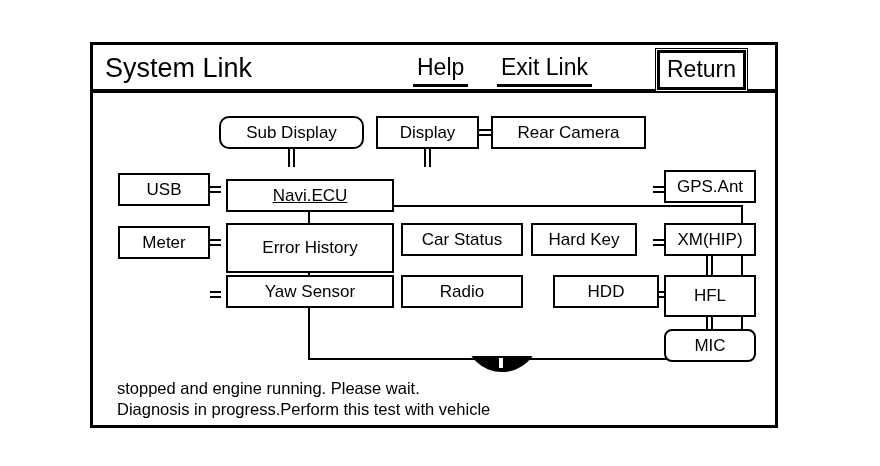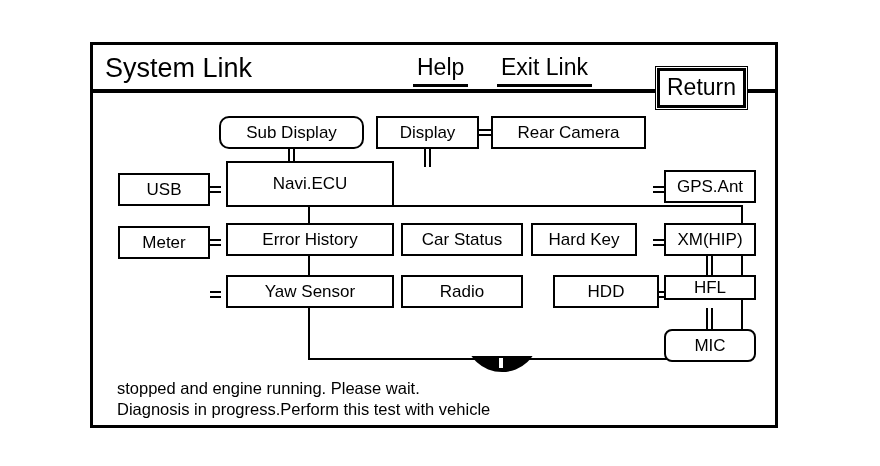--- a/index.html
+++ b/index.html
@@ -62,21 +62,21 @@
     white-space: nowrap;
     border-bottom: 3px solid #000;
     padding: 0 4px 1px 4px;
   }
   .hdr-help { left: 320px; }
   .hdr-exit { left: 404px; }
 
   .hdr-return-outer {
     position: absolute;
     left: 562px;
-    top: 21px;
+    top: 3px;
     border: 1px solid #000;
     padding: 1px;
     background: #fff;
   }
   .hdr-return-inner {
     border: 3px solid #000;
     padding: 0px 7px 2px 7px;
     font-size: 23px;
     line-height: 32px;
     white-space: nowrap;
@@ -227,25 +227,25 @@
     </div>
     <div class="conn-h" style="left:117px; top:141px; width:11px;"></div>
 
     <div class="node" style="left:25px; top:181px; width:92px; height:33px;">
       <span>Meter</span>
     </div>
     <div class="conn-h" style="left:117px; top:194px; width:11px;"></div>
 
     <div class="conn-h" style="left:117px; top:246px; width:11px;"></div>
 
-    <div class="node" style="left:133px; top:116px; width:168px; height:46px;">
+    <div class="node" style="left:133px; top:134px; width:168px; height:33px;text-decoration:underline;">
       <span>Navi.ECU</span>
     </div>
 
-    <div class="node" style="left:133px; top:178px; width:168px; height:33px;">
+    <div class="node" style="left:133px; top:178px; width:168px; height:50px;">
       <span>Error History</span>
     </div>
 
     <div class="node" style="left:308px; top:178px; width:122px; height:33px;">
       <span>Car Status</span>
     </div>
 
     <div class="node" style="left:438px; top:178px; width:106px; height:33px;">
       <span>Hard Key</span>
     </div>
@@ -268,21 +268,21 @@
     </div>
 
     <div class="conn-h" style="left:560px; top:194px; width:11px;"></div>
     <div class="node" style="left:571px; top:178px; width:92px; height:33px;">
       <span>XM(HIP)</span>
     </div>
 
     <div class="conn-v" style="left:613px; top:211px; height:19px;"></div>
 
     <div class="conn-h" style="left:560px; top:246px; width:11px;"></div>
-    <div class="node" style="left:571px; top:230px; width:92px; height:25px;">
+    <div class="node" style="left:571px; top:230px; width:92px; height:42px;">
       <span>HFL</span>
     </div>
 
     <div class="conn-v" style="left:613px; top:263px; height:21px;"></div>
 
     <div class="node" style="left:571px; top:284px; width:92px; height:33px;border-radius:8px;">
       <span>MIC</span>
     </div>
 
     <div class="arc-glyph">

